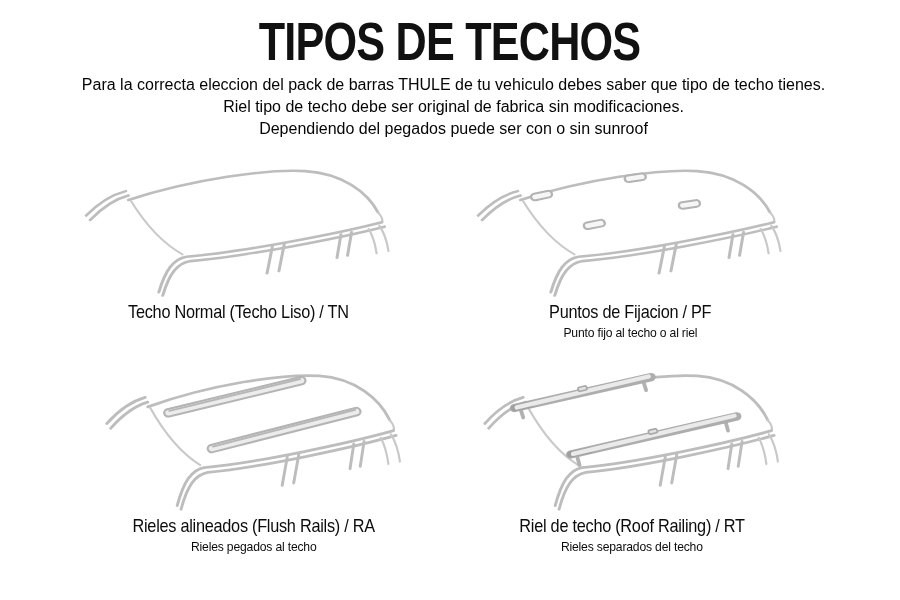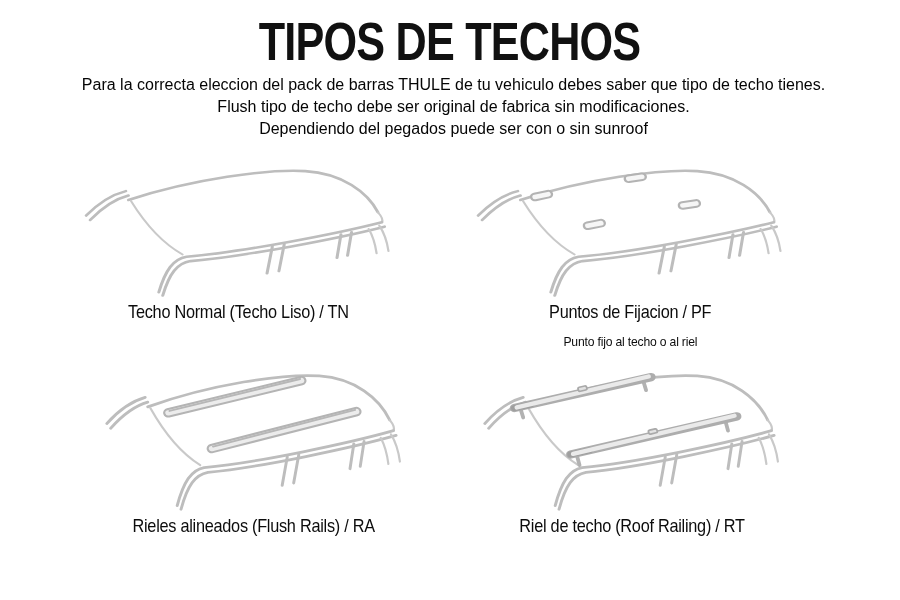--- a/index.html
+++ b/index.html
@@ -20,21 +20,21 @@
   #cell-tn{left:38px;top:160px;}
   #cell-pf{left:430px;top:160px;text-align:center;}
   #cell-ra{left:54px;top:364px;}
   #cell-rt{left:432px;top:364px;text-align:center;}
   .label{
     display:inline-block;font-size:18.5px;line-height:21px;letter-spacing:-0.3px;
     transform:scaleX(0.88);transform-origin:center;color:#0c0c0c;margin-top:1px;white-space:nowrap;
   }
   .sublabel{
     display:block;font-size:13.5px;line-height:17px;letter-spacing:-0.2px;
-    color:#0c0c0c;margin-top:11px;white-space:nowrap;
+    color:#0c0c0c;margin-top:2px;white-space:nowrap;
   }
   .sublabel span{display:inline-block;transform:scaleX(0.9);transform-origin:center;}
   
   .art path,.art line{fill:none;stroke:#bdbdbd;stroke-width:2.3;stroke-linecap:round;stroke-linejoin:round;}
   .art .thin{stroke:#c9c9c9;stroke-width:1.7;}
   .art .pad{fill:#f6f6f6;stroke:#b3b3b3;stroke-width:1.8;}
   .art .railA{stroke:#b4b4b4;stroke-width:8;}
   .art .railB{stroke:#ececec;stroke-width:4.6;}
   .art .railC{stroke:#b7b7b7;stroke-width:1.6;}
   .art .rrailA{stroke:#adadad;stroke-width:7;}
@@ -47,21 +47,21 @@
 <body>
 
 <div id="page">
 
   <div class="center-row" id="title-row">
     <span class="title-text">TIPOS DE TECHOS</span>
   </div>
 
   <div class="center-row" id="intro-row">
     <div class="intro-line">Para la correcta eleccion del pack de barras THULE de tu vehiculo debes saber que tipo de techo tienes.</div>
-    <div class="intro-line">Flush tipo de techo debe ser original de fabrica sin modificaciones.</div>
+    <div class="intro-line">Riel tipo de techo debe ser original de fabrica sin modificaciones.</div>
     <div class="intro-line">Dependiendo del pegados puede ser con o sin sunroof</div>
   </div>
 
   <section class="cell" id="cell-tn">
     <svg class="art" width="330" height="140" viewBox="14 4 250 126" preserveAspectRatio="none" aria-hidden="true">
       <g>
         <path d="M56,40 C105,21 162,12 190,14 C218,16 237,33 245,51"></path>
         <path class="thin" d="M245,51 C248,55 249,58 248,60"></path>
         <path d="M248,60 C215,70 142,87 100,91 C90,93 84,103 79,123"></path>
         <path d="M250,64 C217,74 144,91 103,95 C93,97 87,106 82,126"></path>
@@ -128,20 +128,21 @@
       <g>
         <line class="railA" x1="72" y1="45" x2="176" y2="18"></line>
         <line class="railB" x1="72" y1="45" x2="176" y2="18"></line>
         <line class="railC" x1="73" y1="43.4" x2="175" y2="16.6"></line>
         <line class="railA" x1="106" y1="75" x2="219" y2="44"></line>
         <line class="railB" x1="106" y1="75" x2="219" y2="44"></line>
         <line class="railC" x1="107" y1="73.4" x2="218" y2="42.6"></line>
       </g>
     </svg>
     <span class="label">Rieles alineados (Flush Rails) / RA</span>
+    <span class="sublabel"><span>Rieles pegados al techo</span></span>
   </section>
 
   <section class="cell" id="cell-rt">
     <svg class="art" width="320" height="150" viewBox="14 4 250 126" preserveAspectRatio="none" aria-hidden="true">
       <g>
         <path d="M56,40 C105,21 162,12 190,14 C218,16 237,33 245,51"></path>
         <path class="thin" d="M245,51 C248,55 249,58 248,60"></path>
         <path d="M248,60 C215,70 142,87 100,91 C90,93 84,103 79,123"></path>
         <path d="M250,64 C217,74 144,91 103,95 C93,97 87,106 82,126"></path>
         <path class="thin" d="M58,41 C69,62 82,79 97,89"></path>
@@ -163,15 +164,16 @@
         <rect class="notch" x="-3.4" y="-4.6" width="6.8" height="3.4" rx="1.2" transform="translate(101,27.5) rotate(-14)"></rect>
         <line class="leg" x1="96" y1="81" x2="98" y2="89"></line>
         <line class="leg" x1="212" y1="52" x2="214" y2="60"></line>
         <line class="rrailA" x1="91" y1="80" x2="221" y2="48"></line>
         <line class="foot" x1="91" y1="80" x2="106" y2="76.5"></line>
         <line class="rrailB" x1="93" y1="79.5" x2="219" y2="47.5"></line>
         <rect class="notch" x="-3.4" y="-4.6" width="6.8" height="3.4" rx="1.2" transform="translate(156,63.5) rotate(-14)"></rect>
       </g>
     </svg>
     <span class="label">Riel de techo (Roof Railing) / RT</span>
+    <span class="sublabel"><span>Rieles separados del techo</span></span>
   </section>
 
 </div>
 
 </body></html>

